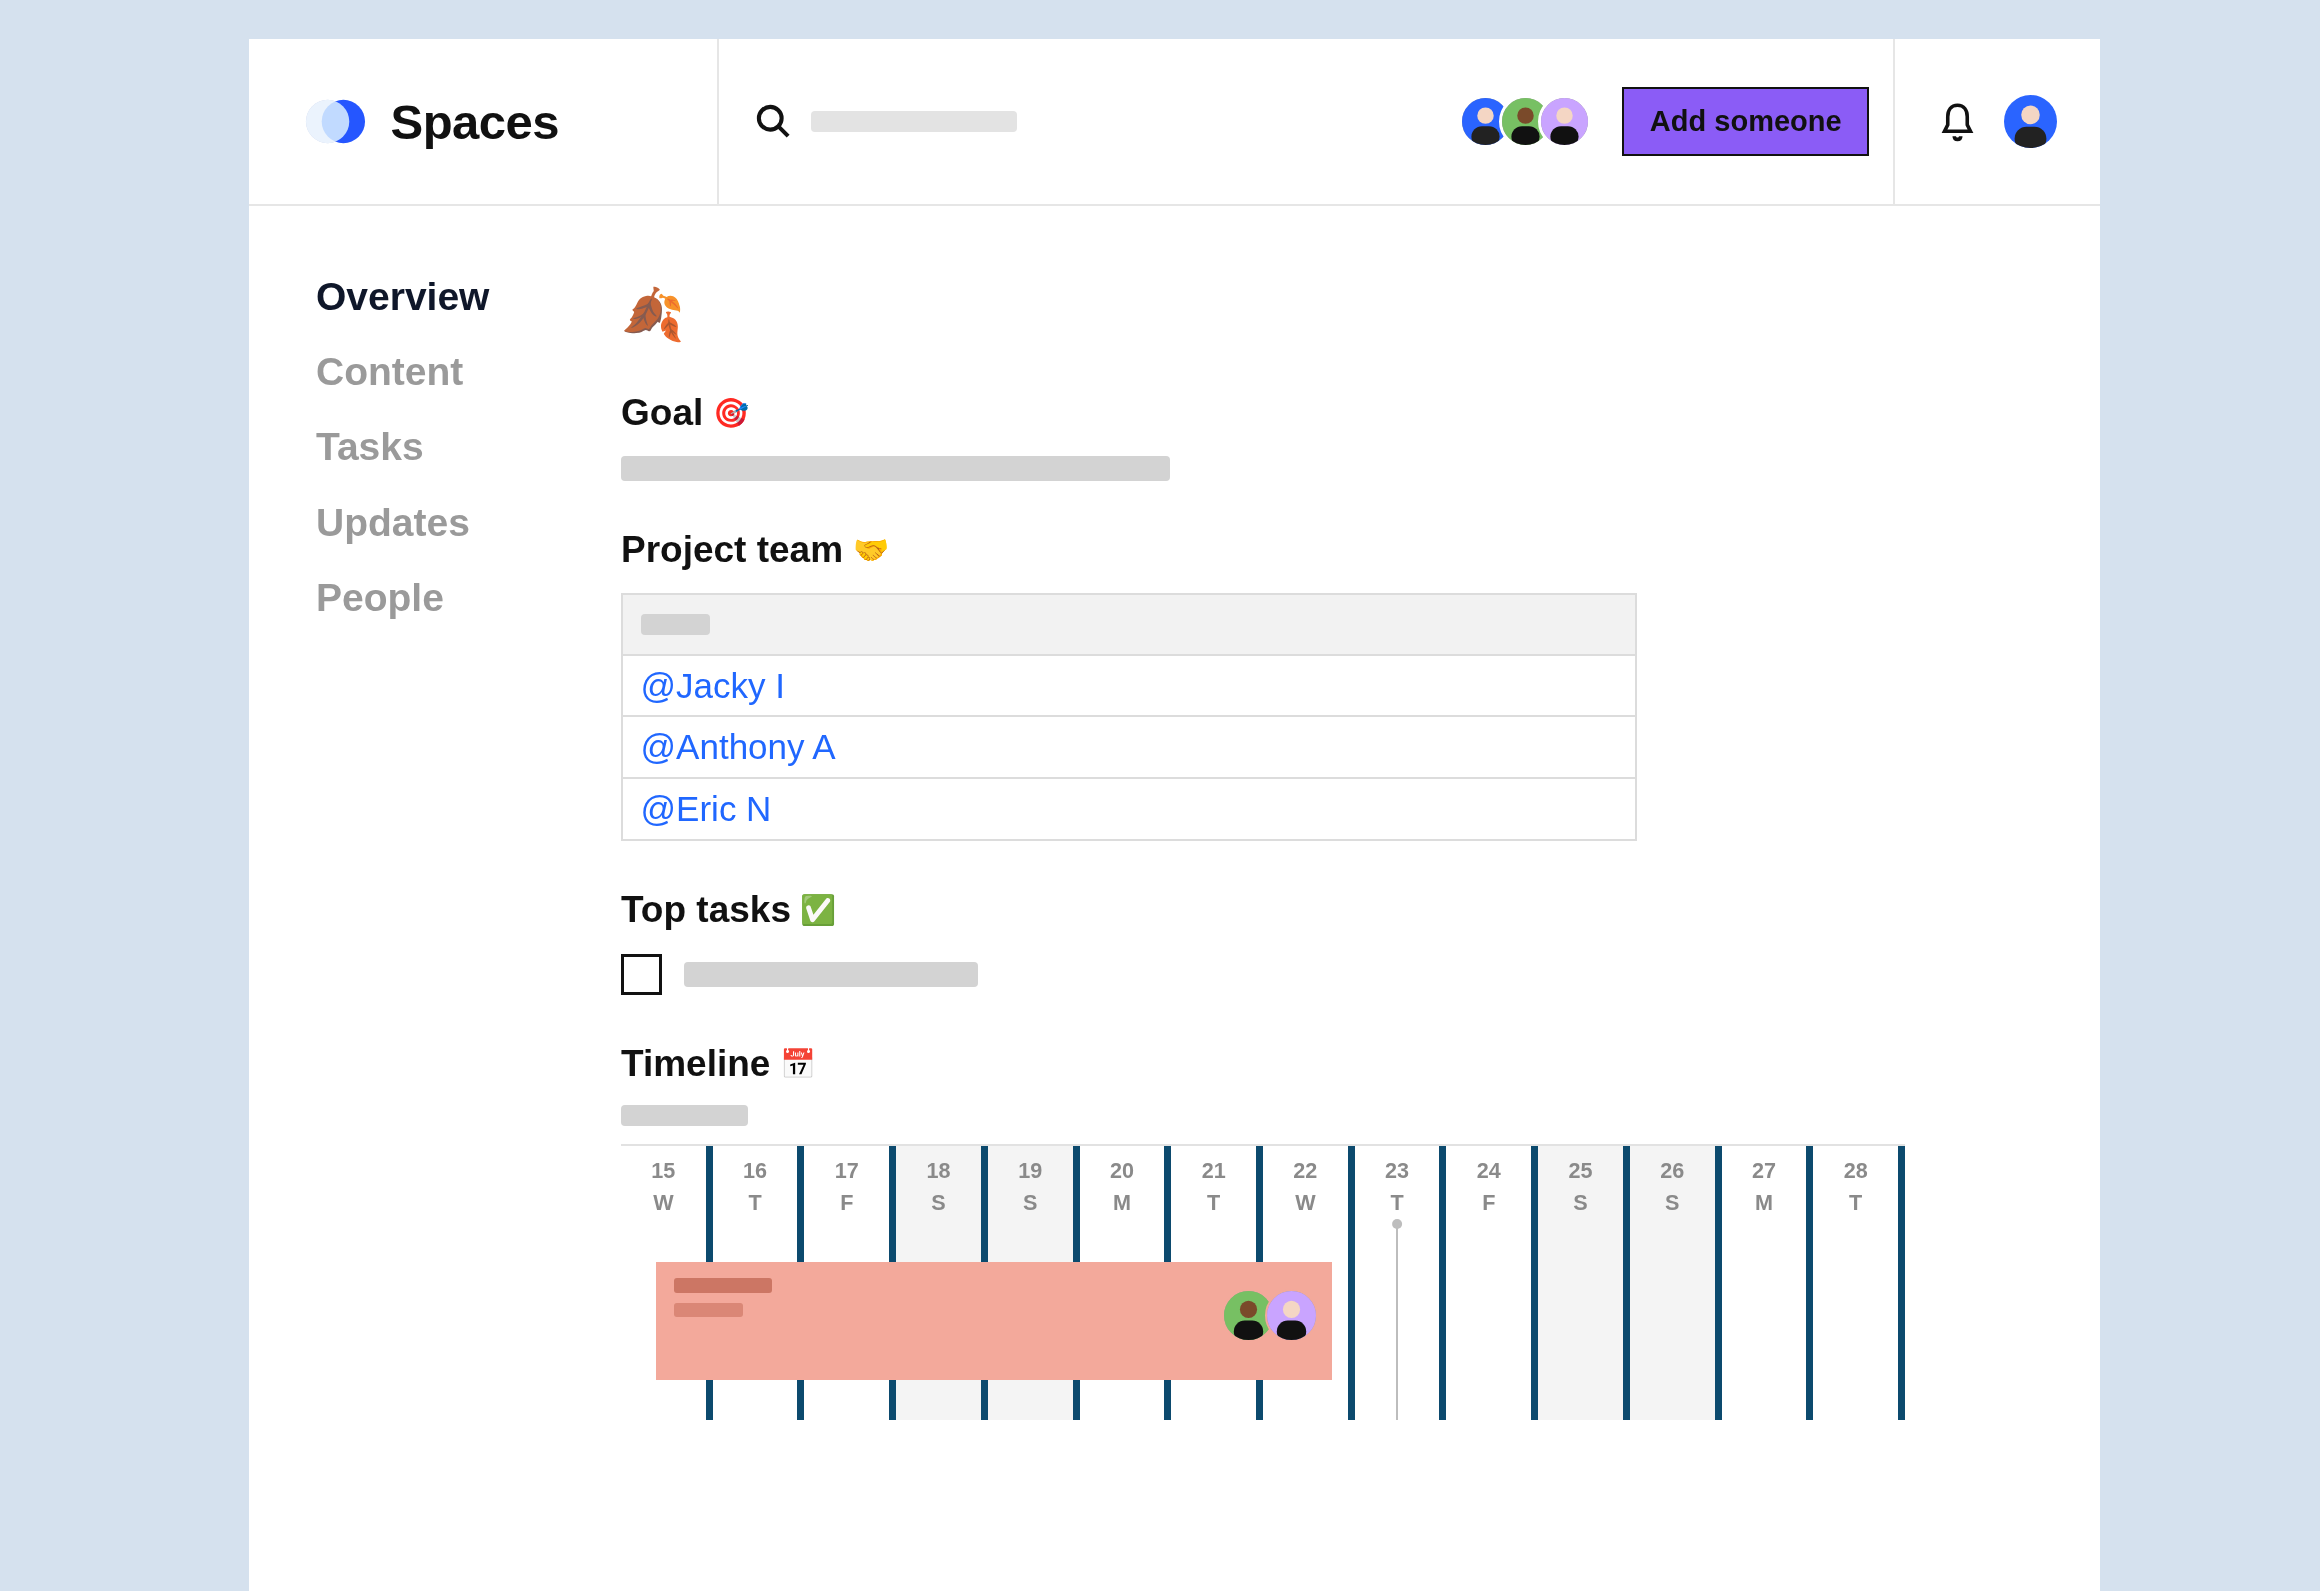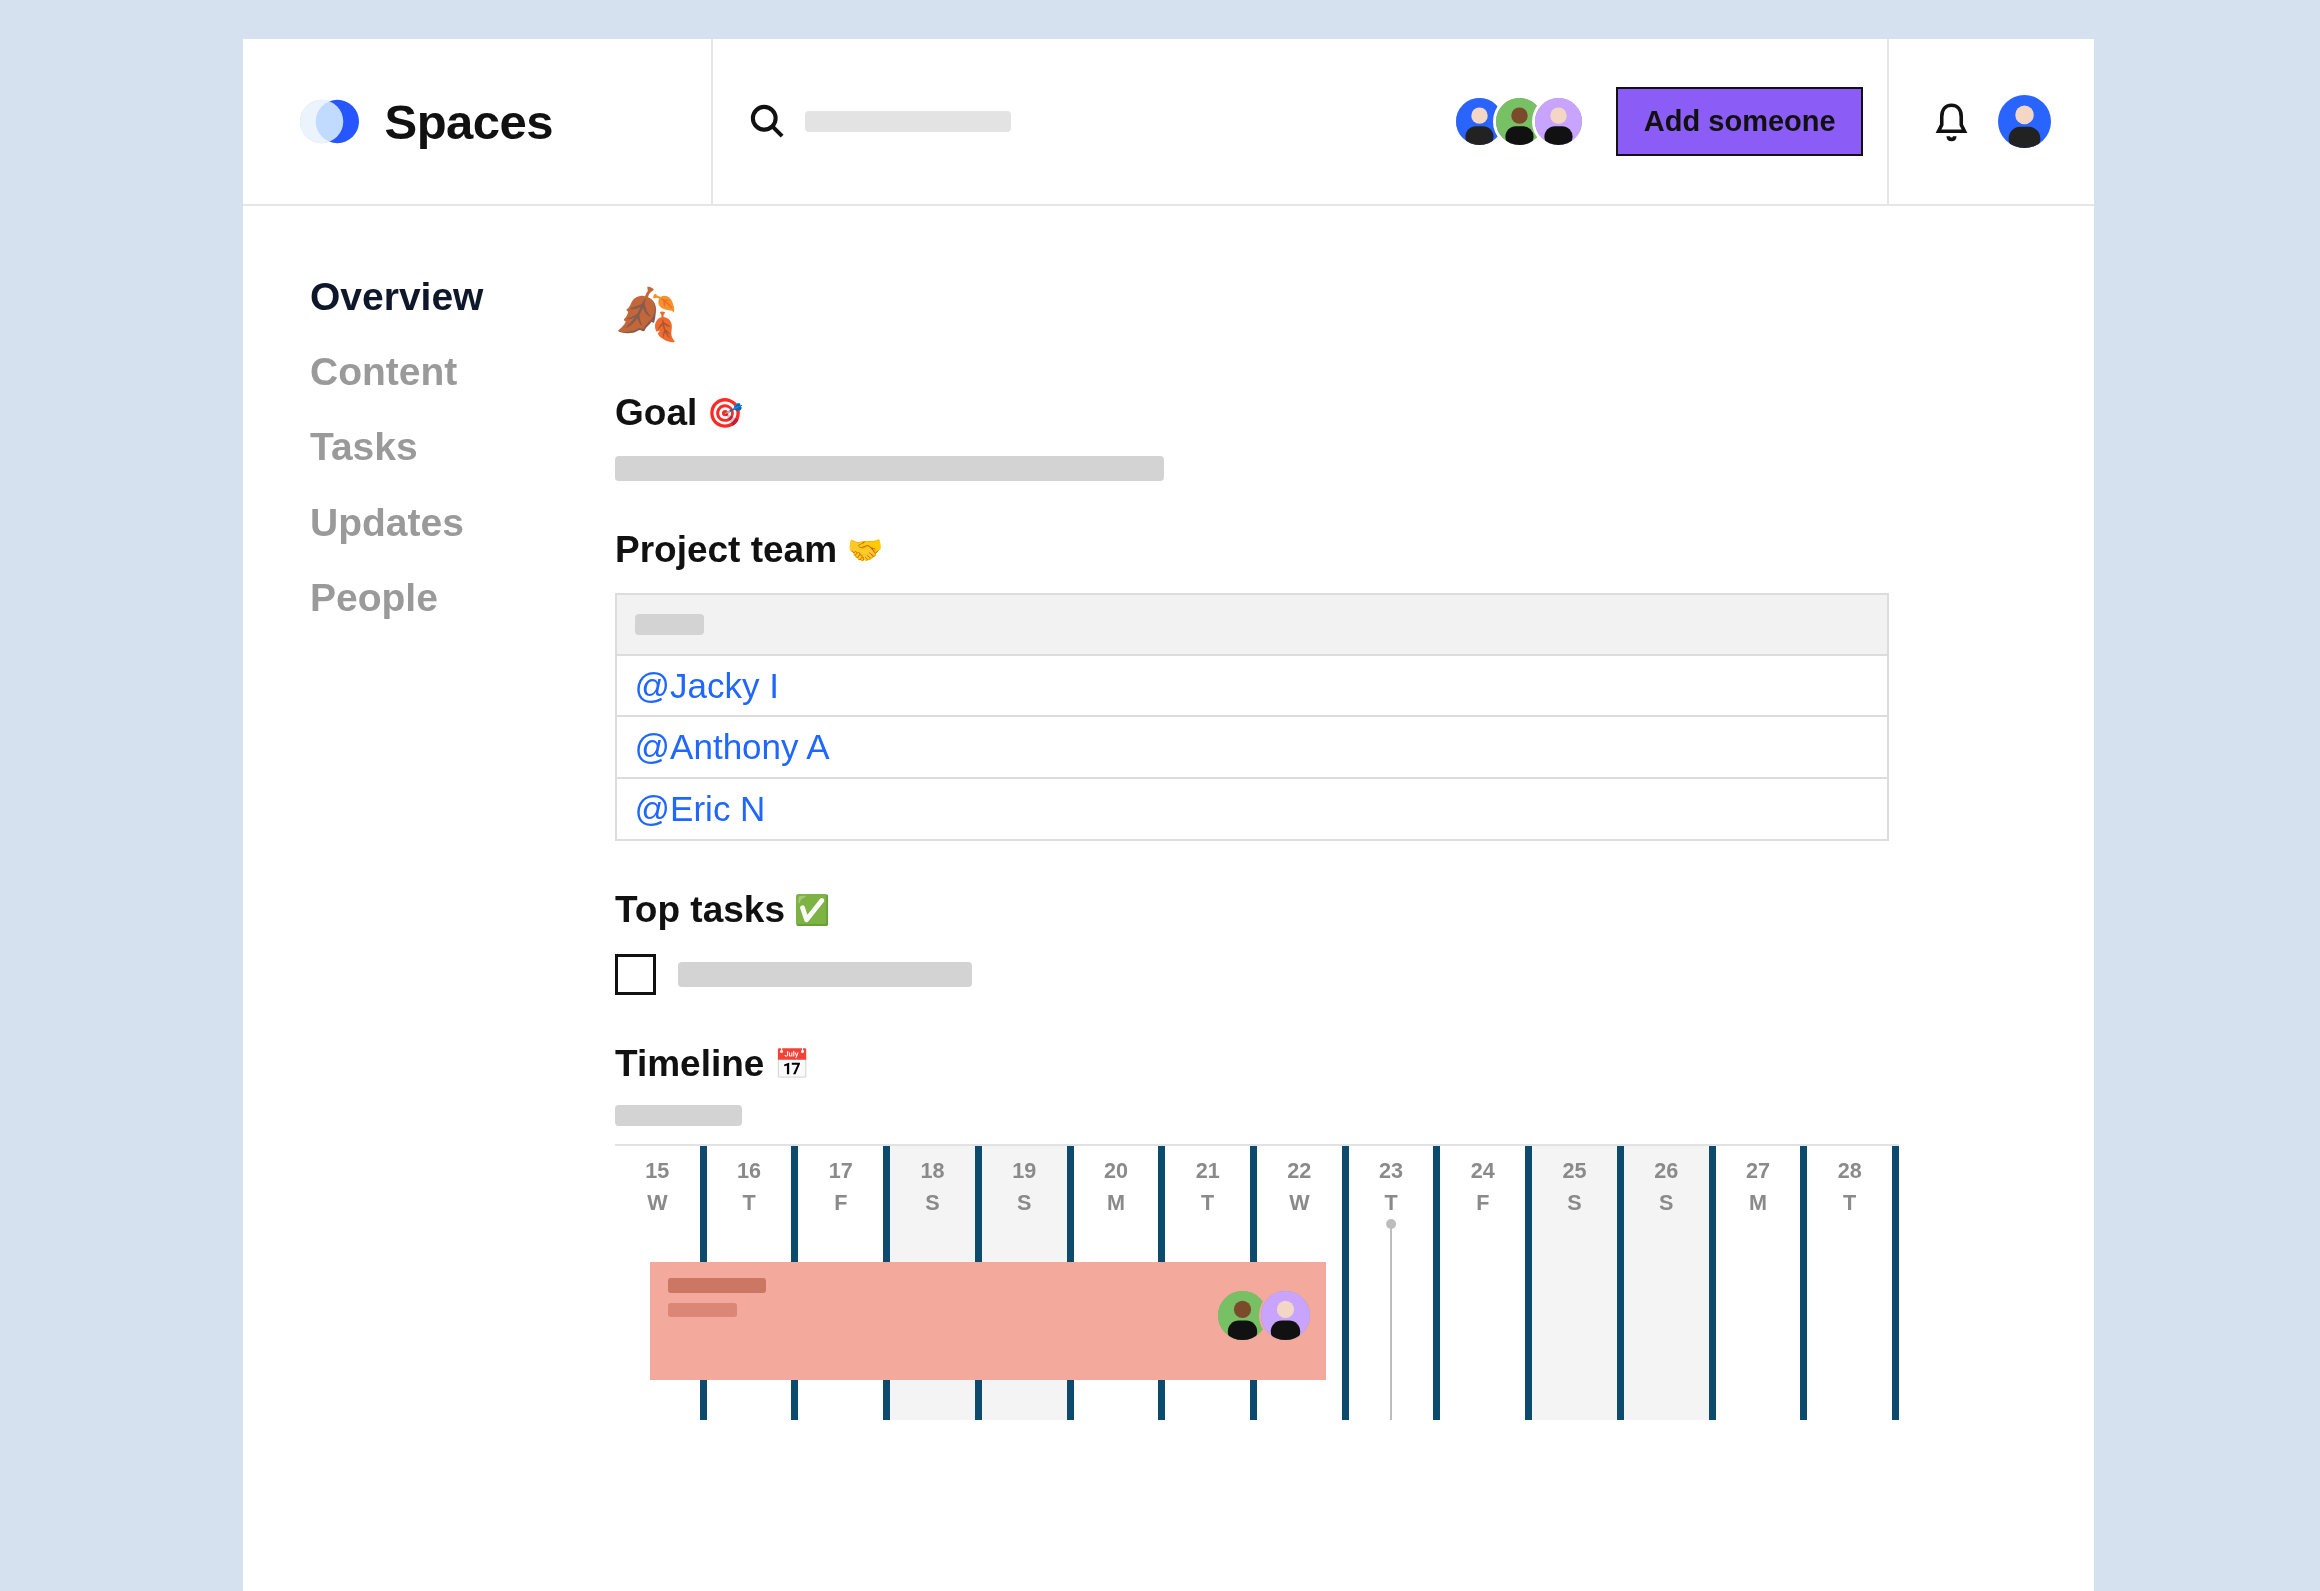--- a/index.html
+++ b/index.html
@@ -6,21 +6,21 @@
   html, body { margin: 0; padding: 0; }
   body {
     background: #d5e1ee;
     font-family: -apple-system, BlinkMacSystemFont, "Segoe UI", Helvetica, Arial, sans-serif;
     width: 2321px;
     height: 1592px;
     overflow: hidden;
   }
   .viewport {
     position: absolute;
-    left: 243px;
+    left: 249px;
     top: 39px;
     width: 1851px;
     height: 1553px;
     background: #ffffff;
     overflow: hidden;
   }
   
   .topbar {
     display: flex;
     align-items: stretch;
@@ -139,21 +139,21 @@
   .section-h .emoji { font-size: 29px; }
 
   .goal-ph {
     margin-top: 21.6px;
     width: 549px; height: 25.5px; background: #d3d3d3; border-radius: 3.9px;
   }
 
   .team-table {
     margin-top: 21.6px;
     border: 2px solid #dcdcdc;
-    width: 1274px;
+    width: 1016px;
   }
   .team-header {
     background: #f2f2f2;
     height: 61px;
     border-bottom: 2px solid #dcdcdc;
     display: flex; align-items: center;
     padding: 0 17.6px;
   }
   .team-header-ph { width: 69px; height: 21.6px; background: #d3d3d3; border-radius: 3.9px; }
   .team-row {

